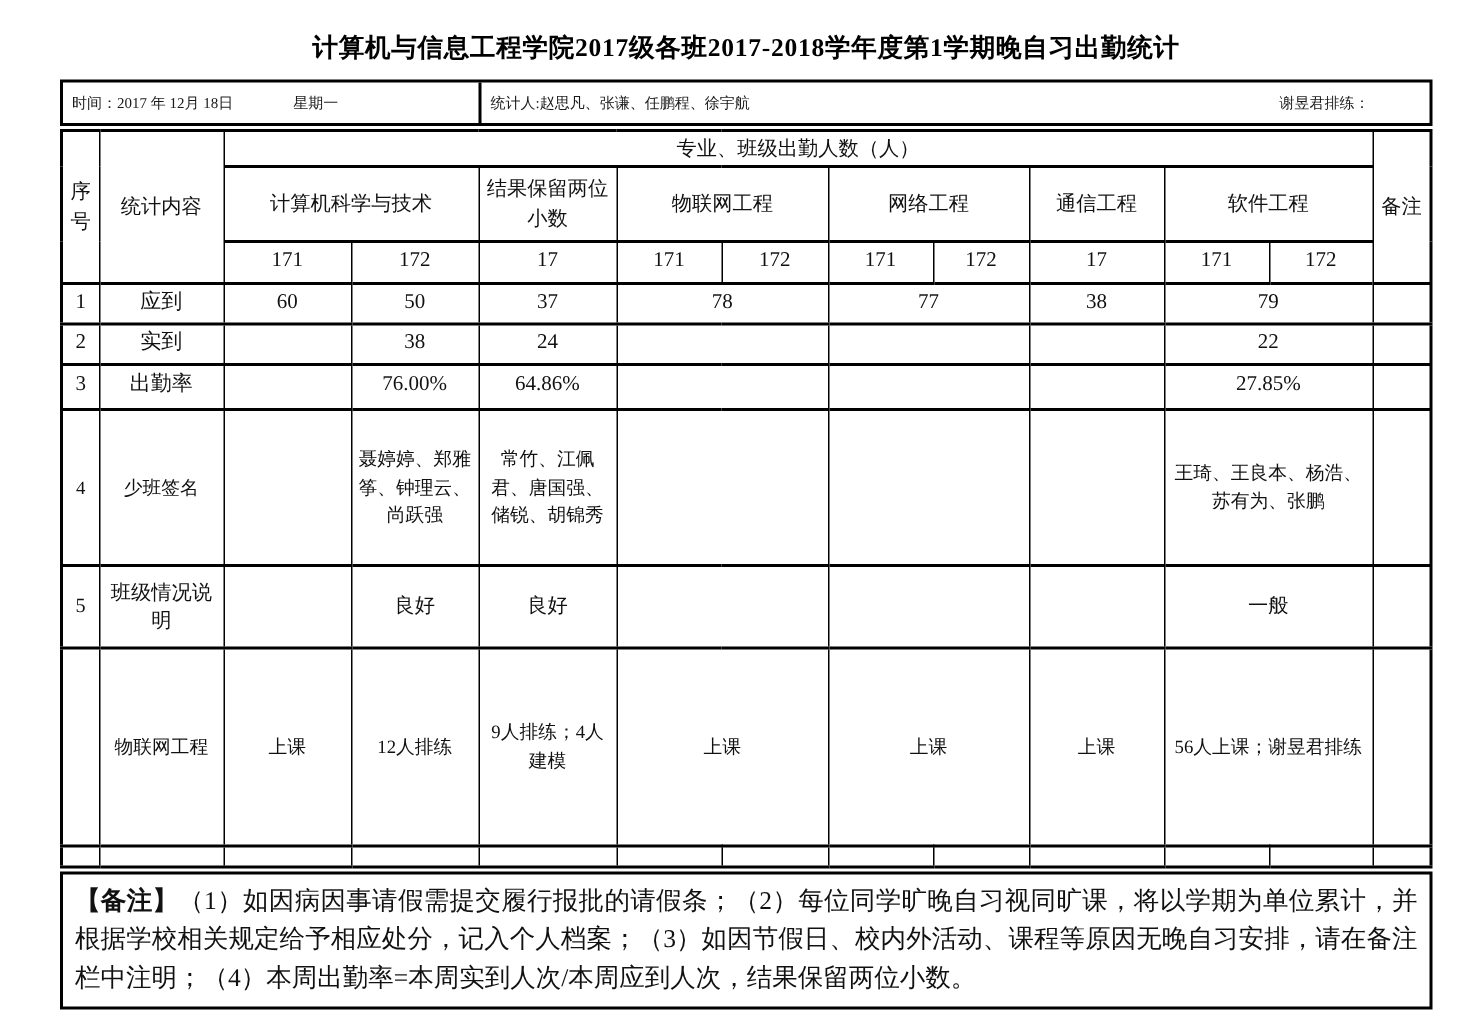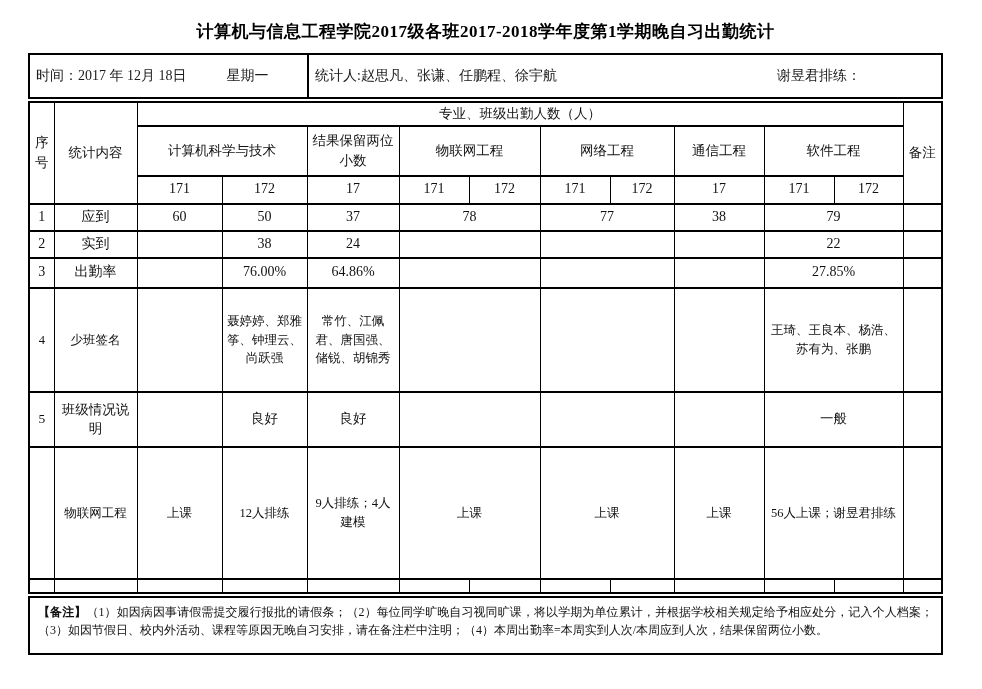--- a/index.html
+++ b/index.html
@@ -4,58 +4,58 @@
 <style>
   * { margin: 0; padding: 0; box-sizing: border-box; }
   html, body { width: 982px; background: #fff; }
   body {
     font-family: "Liberation Serif", "DejaVu Serif", serif;
     color: #1a1a1a;
     position: relative;
     height: 689px;
     overflow: hidden;
   }
-  .page { position: absolute; left: 28px; top: 0; width: 915px; }
+  .page { position: absolute; left: 40px; top: 0; width: 915px; }
 
   .title {
     text-align: center;
     font-size: 17px;
     font-weight: bold;
     letter-spacing: 0.5px;
     margin-top: 20px;
     margin-bottom: 10px;
     color: #000;
   }
 
   
   .info-bar {
     display: flex;
     border: 2px solid #000;
-    height: 46px;
-    font-size: 14px;
+    height: 31px;
+    font-size: 10px;
     align-items: stretch;
     background: #fff;
     margin-bottom: 2px;
   }
   .info-left {
     width: 279px;
     border-right: 2px solid #000;
     display: flex;
     align-items: center;
     padding-left: 6px;
     white-space: nowrap;
   }
   .info-left .weekday { margin-left: 40px; }
   .info-right {
     flex: 1;
     display: flex;
     align-items: center;
     justify-content: space-between;
     padding-left: 6px;
-    padding-right: 80px;
+    padding-right: 40px;
     white-space: nowrap;
   }
 
   
   table.main {
     border-collapse: collapse;
     table-layout: fixed;
     width: 915px;
     background: #fff;
   }
@@ -83,21 +83,21 @@
   tr.r-status td { height: 55px; }
   tr.r-attend td { height: 132px; font-size: 12.5px; }
   tr.r-empty td { height: 14px; }
   td.label-cell, th.label-cell { font-size: 13.5px; }
 
   
   .footnote {
     border: 2px solid #000;
     margin-top: 2px;
     padding: 5px 8px 7px 8px;
-    font-size: 12px;
+    font-size: 17px;
     line-height: 1.5;
     text-align: justify;
     min-height: 59px;
     color: #111;
     background: #fff;
   }
   .fn-label { font-weight: bold; }
 </style>
 </head>
 <body>

